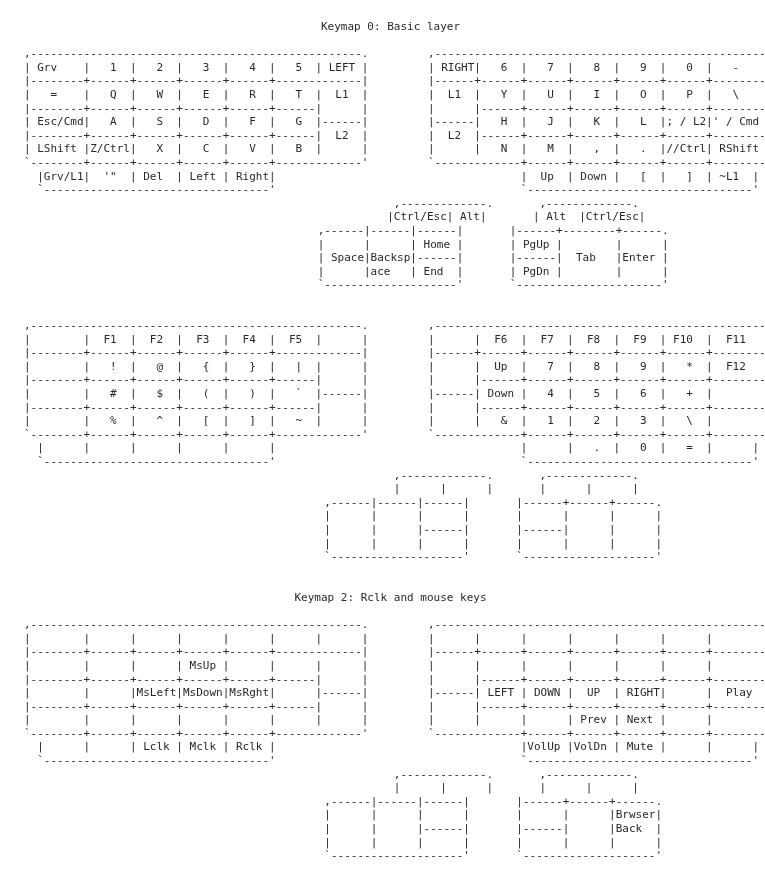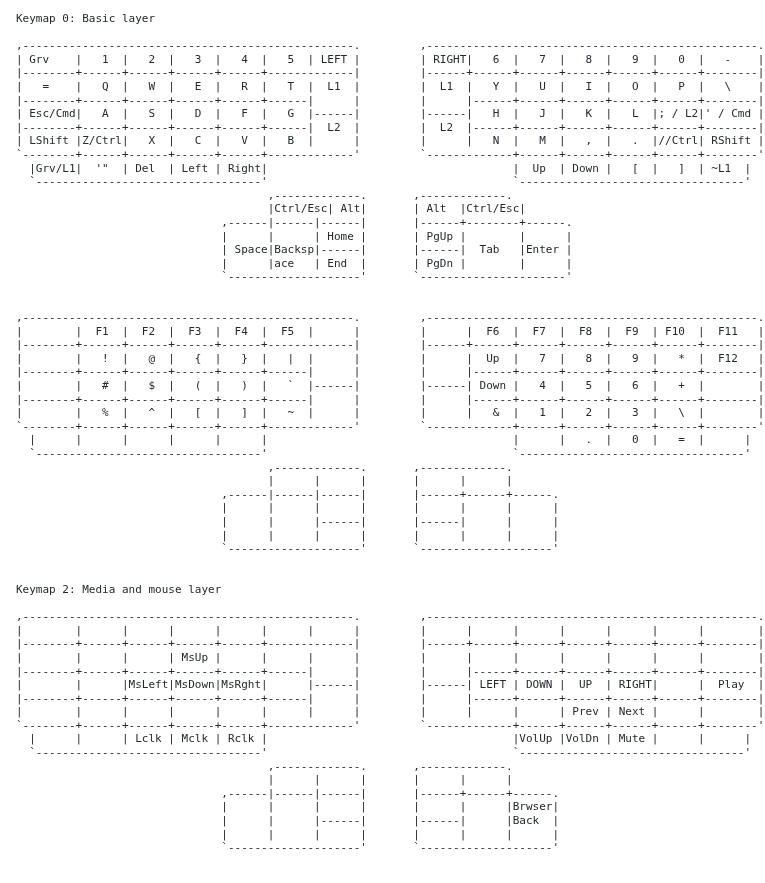--- a/index.html
+++ b/index.html
@@ -7,26 +7,27 @@
     padding: 0;
     background: #ffffff;
   }
   body {
     padding: 12px 0 10px 16px;
     width: 765px;
     box-sizing: border-box;
     overflow: hidden;
   }
   pre {
-    margin: 0;
+    margin: 8px;
     font-family: "DejaVu Sans Mono", "Liberation Mono", monospace;
     font-size: 11px;
     line-height: 13.6px;
     color: #24292e;
     white-space: pre;
+    text-align: center;
   }
   .keymap-title {
     margin-bottom: 13.6px;
   }
   section.keymap-section {
     margin-bottom: 27.2px;
   }
   section.keymap-section:last-child {
     margin-bottom: 0;
   }
@@ -73,21 +74,21 @@
                                       ,-------------.       ,-------------.
                                       |      |      |       |      |      |
                                ,------|------|------|       |------+------+------.
                                |      |      |      |       |      |      |      |
                                |      |      |------|       |------|      |      |
                                |      |      |      |       |      |      |      |
                                `--------------------'       `--------------------'</pre>
   </section>
 
   <section class="keymap-section">
-    <pre class="keymap-title">Keymap 2: Media and mouse layer</pre>
+    <pre class="keymap-title">Keymap 2: Rclk and mouse keys</pre>
     <pre class="keymap-art">,--------------------------------------------------.         ,--------------------------------------------------.
 |        |      |      |      |      |      |      |         |      |      |      |      |      |      |        |
 |--------+------+------+------+------+-------------|         |------+------+------+------+------+------+--------|
 |        |      |      | MsUp |      |      |      |         |      |      |      |      |      |      |        |
 |--------+------+------+------+------+------|      |         |      |------+------+------+------+------+--------|
 |        |      |MsLeft|MsDown|MsRght|      |------|         |------| LEFT | DOWN |  UP  | RIGHT|      |  Play  |
 |--------+------+------+------+------+------|      |         |      |------+------+------+------+------+--------|
 |        |      |      |      |      |      |      |         |      |      |      | Prev | Next |      |        |
 `--------+------+------+------+------+-------------'         `-------------+------+------+------+------+--------'
   |      |      | Lclk | Mclk | Rclk |                                     |VolUp |VolDn | Mute |      |      |

